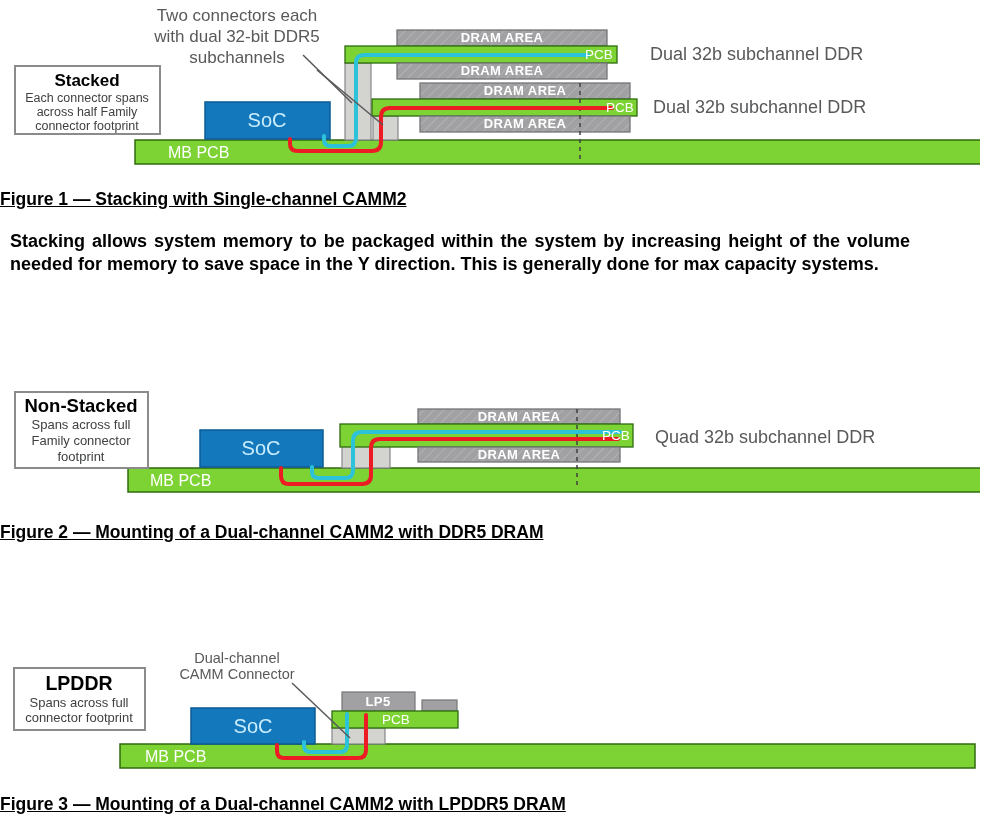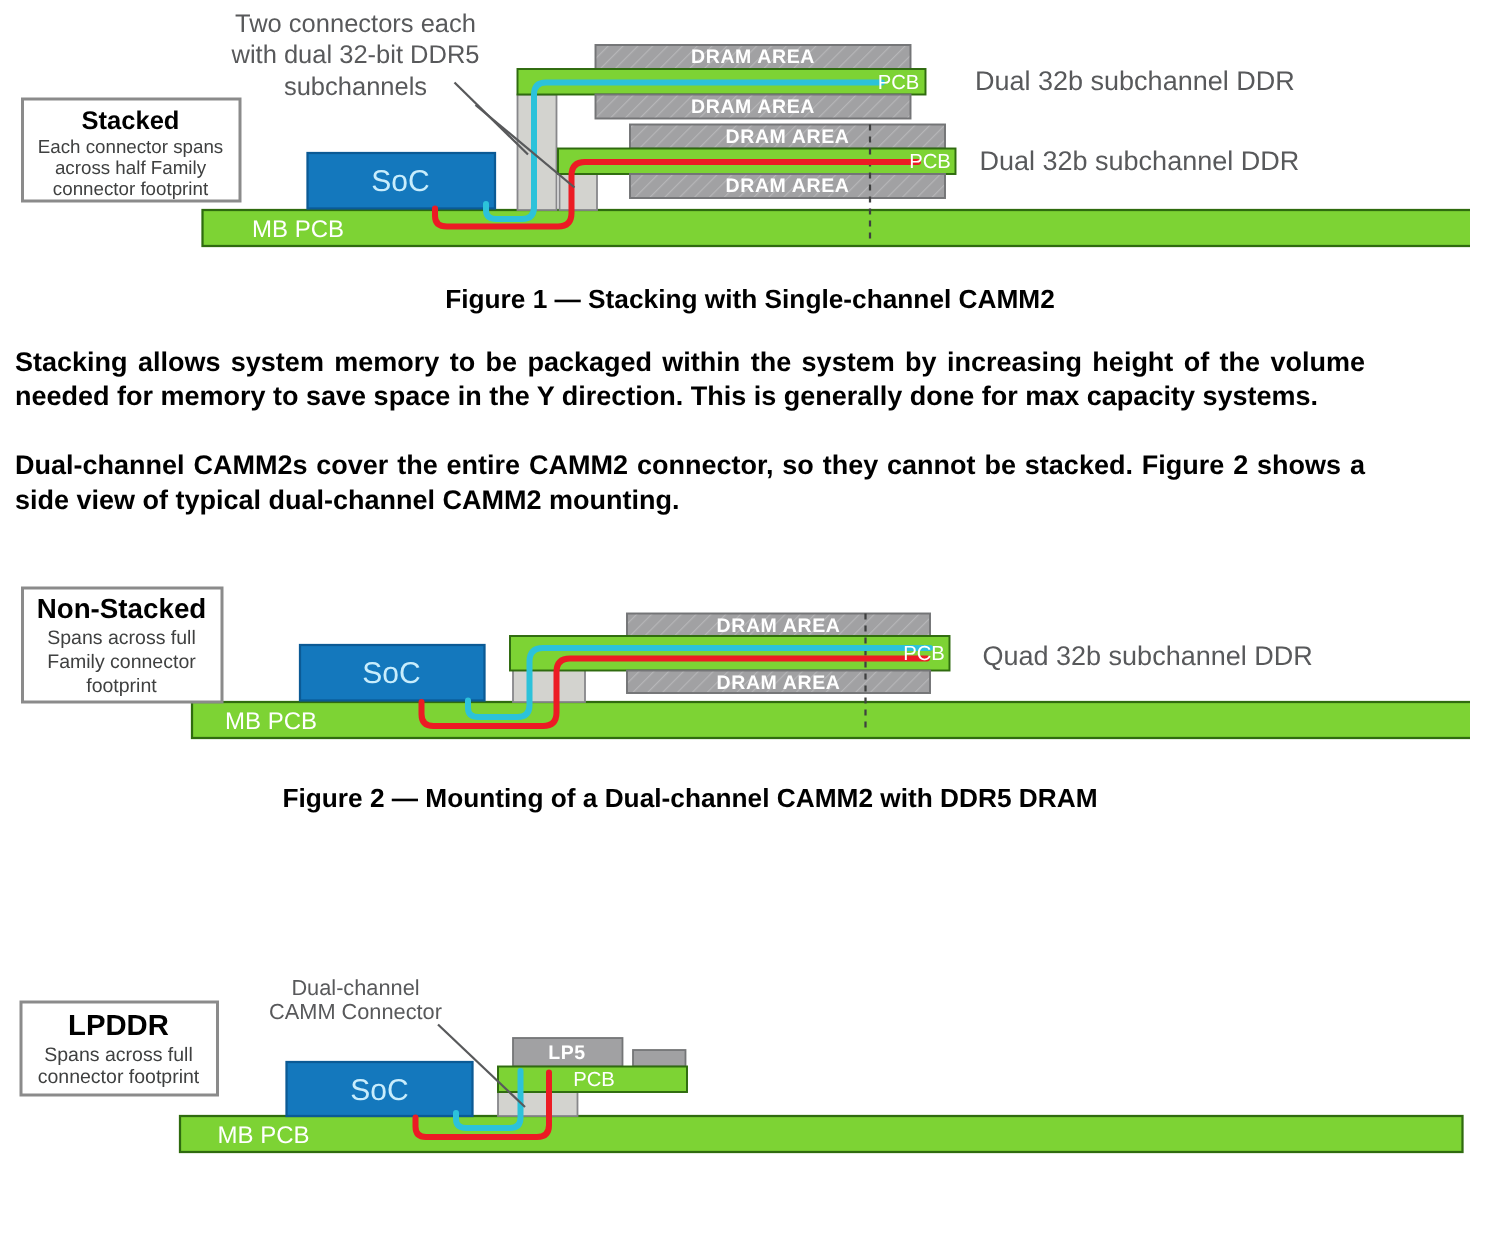--- a/index.html
+++ b/index.html
@@ -24,21 +24,21 @@
   .chan-t{fill:var(--annotation_gray);font-size:18px;}
   .trace{fill:none;stroke-width:4;stroke-linecap:round;stroke-linejoin:round;}
   .trace-c{stroke:var(--trace_cyan);}
   .trace-r{stroke:var(--trace_red);}
   .dash{stroke:var(--dash_gray);stroke-width:1.5;stroke-dasharray:4 4;fill:none;}
   .ptr{stroke:var(--annotation_gray);stroke-width:1.5;}
   .lbox{fill:#ffffff;stroke:var(--box_border);stroke-width:2;}
   .lbox-title{font-weight:bold;fill:#000;}
   .lbox-body{fill:var(--box_text);}
   .para{position:absolute;left:10px;width:900px;text-align:justify;font-size:18px;line-height:23px;font-weight:bold;}
-  .caption{position:absolute;text-align:center;font-weight:bold;font-size:17.5px;width:1000px;}
+  .caption{position:absolute;font-weight:bold;font-size:17.5px;width:1000px;text-decoration:underline;}
   .caption-shift{width:920px;}
 </style>
 </head>
 <body>
 
 <div id="page">
 
   <svg style="top:0" width="1000" height="170" viewBox="0 0 1000 170">
     <defs>
       <pattern id="h1" width="7" height="7" patternUnits="userSpaceOnUse" patternTransform="rotate(45)">
@@ -87,21 +87,20 @@
     <text class="pcb-t mid" x="620" y="112">PCB</text>
     <text class="dram-t mid" x="525" y="128">DRAM AREA</text>
 
     <text class="chan-t" x="650" y="60">Dual 32b subchannel DDR</text>
     <text class="chan-t" x="653" y="113">Dual 32b subchannel DDR</text>
   </svg>
 
   <div class="caption" style="top:189px">Figure 1 — Stacking with Single-channel CAMM2</div>
 
   <div class="para" style="top:230px">Stacking allows system memory to be packaged within the system by increasing height of the volume needed for memory to save space in the Y direction.  This is generally done for max capacity systems.</div>
-  <div class="para" style="top:299px">Dual-channel CAMM2s cover the entire CAMM2 connector, so they cannot be stacked.  Figure 2 shows a side view of typical dual-channel CAMM2 mounting.</div>
 
   <svg style="top:388px" width="1000" height="118" viewBox="0 0 1000 118">
     <defs>
       <pattern id="h2" width="7" height="7" patternUnits="userSpaceOnUse" patternTransform="rotate(45)">
         <rect class="dram-base" width="7" height="7"></rect>
         <line class="dram-hatch" x1="0" y1="0" x2="0" y2="7"></line>
       </pattern>
     </defs>
 
     <rect class="mb-bar" x="128" y="80" width="857" height="24"></rect>
@@ -155,14 +154,15 @@
     <text class="lbox-title mid" x="79" y="42" font-size="19.5">LPDDR</text>
     <text class="lbox-body mid" x="79" y="59" font-size="13">Spans across full</text>
     <text class="lbox-body mid" x="79" y="74" font-size="13">connector footprint</text>
 
     <text class="soc-t mid" x="253" y="85">SoC</text>
     <text class="dram-t mid" x="378" y="58" font-weight="normal" font-size="14">LP5</text>
     <text class="pcb-t mid" x="396" y="76">PCB</text>
     <text class="mb-t" x="145" y="114">MB PCB</text>
   </svg>
 
+  <div class="caption caption-shift" style="top:794px">Figure 3 — Mounting of a Dual-channel CAMM2 with LPDDR5 DRAM</div>
 
 </div>
 
 </body></html>

